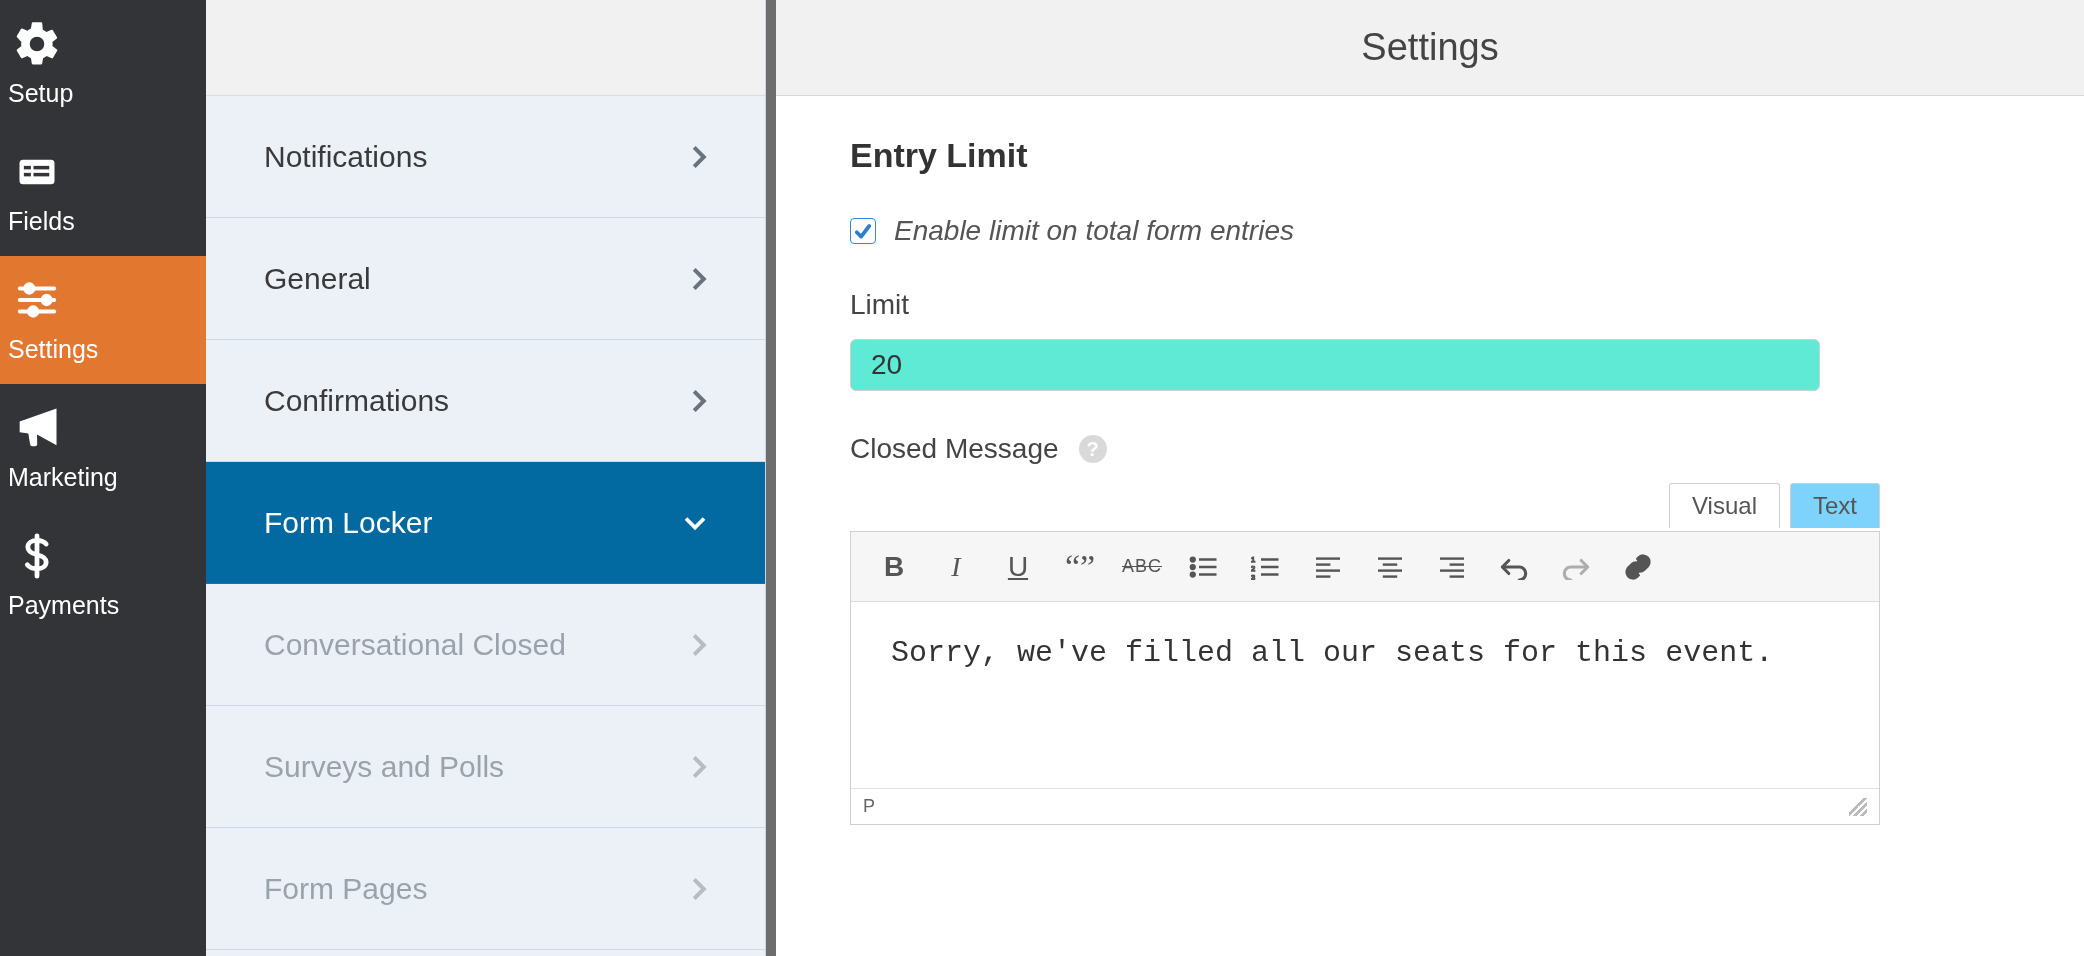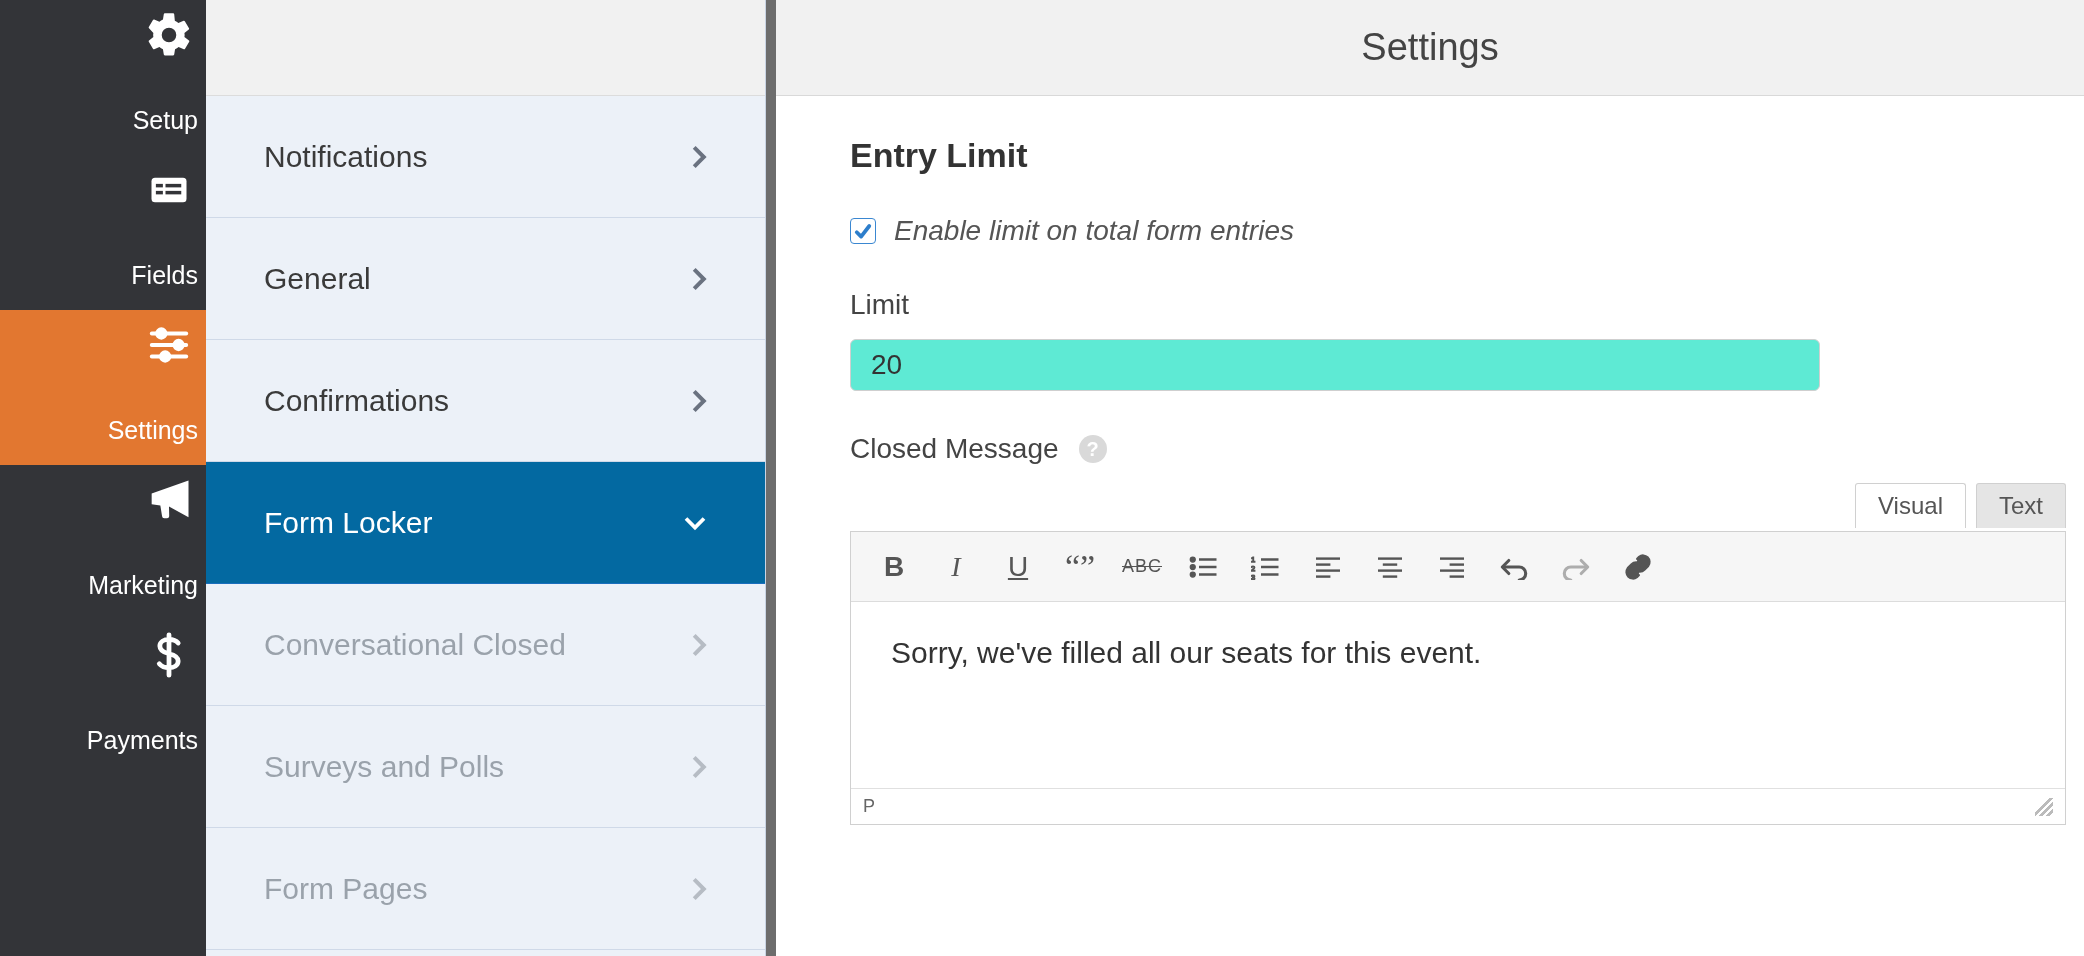--- a/index.html
+++ b/index.html
@@ -19,27 +19,26 @@
     width: 206px;
     background: #333438;
     display: flex;
     flex-direction: column;
     color: #fff;
     flex-shrink: 0;
   }
   .primary-nav .nav-item {
     display: flex;
     flex-direction: column;
-    align-items: flex-end;
+    align-items: flex-start;
     justify-content: center;
-    padding: 6px 8px 20px;
+    padding: 15px 8px 20px;
     cursor: pointer;
     color: #fff;
     font-size: 25px;
-    gap: 36px;
   }
   .primary-nav .nav-item .nav-icon {
     width: 58px;
     height: 58px;
     display: flex;
     align-items: center;
     justify-content: center;
   }
   .primary-nav .nav-item .label {
     margin-top: 6px;
@@ -173,35 +172,35 @@
     border:1px solid #cfcfcf;
     border-radius:6px;
     padding: 0 20px;
     font-size: 28px;
     color:#333;
     background:#5eead4;
   }
 
   .editor-wrap {
     margin-top: 20px;
-    width: 1216px;
+    width: 1030px;
     position: relative;
     border-radius: 13px;
   }
   .editor-tabs {
     position:absolute;
     right:0; top:-48px;
     display:flex;
     gap:10px;
   }
   .editor-tab {
     padding: 8px 22px;
     font-size: 24px;
     color:#555;
-    background:#e5e5e5;
+    background:#7dd3fc;
     border:1px solid #d0d0d0;
     border-bottom:none;
     border-radius:3px 3px 0 0;
     cursor:pointer;
   }
   .editor-tab.active {
     background:#fff;
     border-color:#d0d0d0;
   }
   .editor {
@@ -226,21 +225,21 @@
   .tb-btn.italic .lbl { font-style:italic; font-family: Georgia, serif; }
   .tb-btn.underline .lbl { text-decoration: underline; }
   .tb-btn.quote .lbl { font-family: Georgia, serif; font-size:34px; line-height:1; }
   .tb-btn.strike .lbl { text-decoration: line-through; font-size:18px; letter-spacing:1px;text-align:center; }
   .tb-btn svg { fill:#555; stroke:#555; }
   .tb-btn.disabled { opacity:.45; cursor:default; }
 
   .editor-body {
     min-height: 186px;
     padding: 34px 40px;
-    font-family: Liberation Sans, sans-serif;
+    font-family: Liberation Mono, monospace;
     font-size: 30px;
     color:#333;
   }
   .editor-status {
     height: 36px;
     border-top:1px solid #e0e0e0;
     display:flex;
     align-items:center;
     justify-content:space-between;
     padding: 0 12px;

